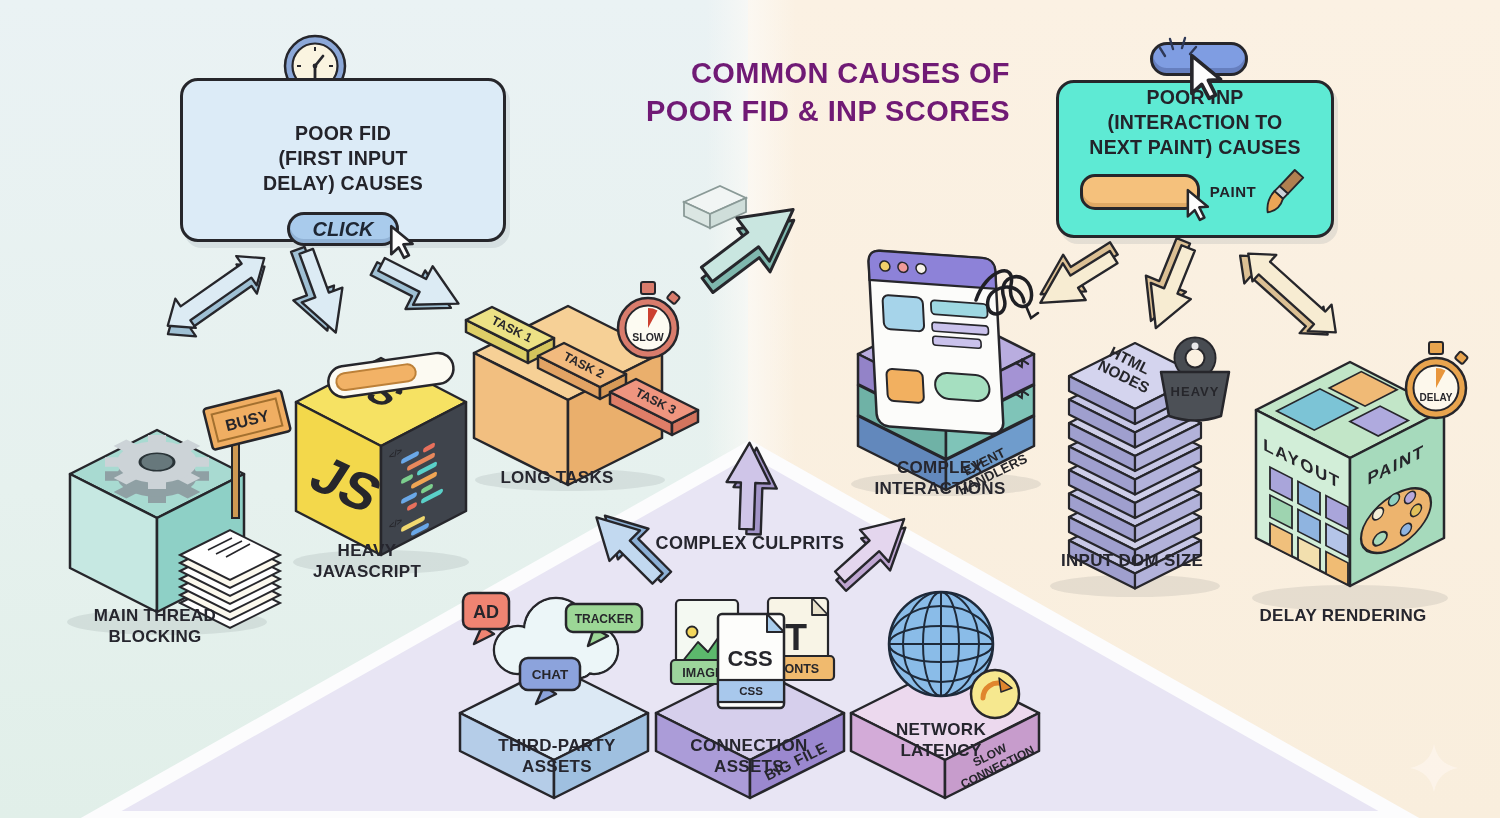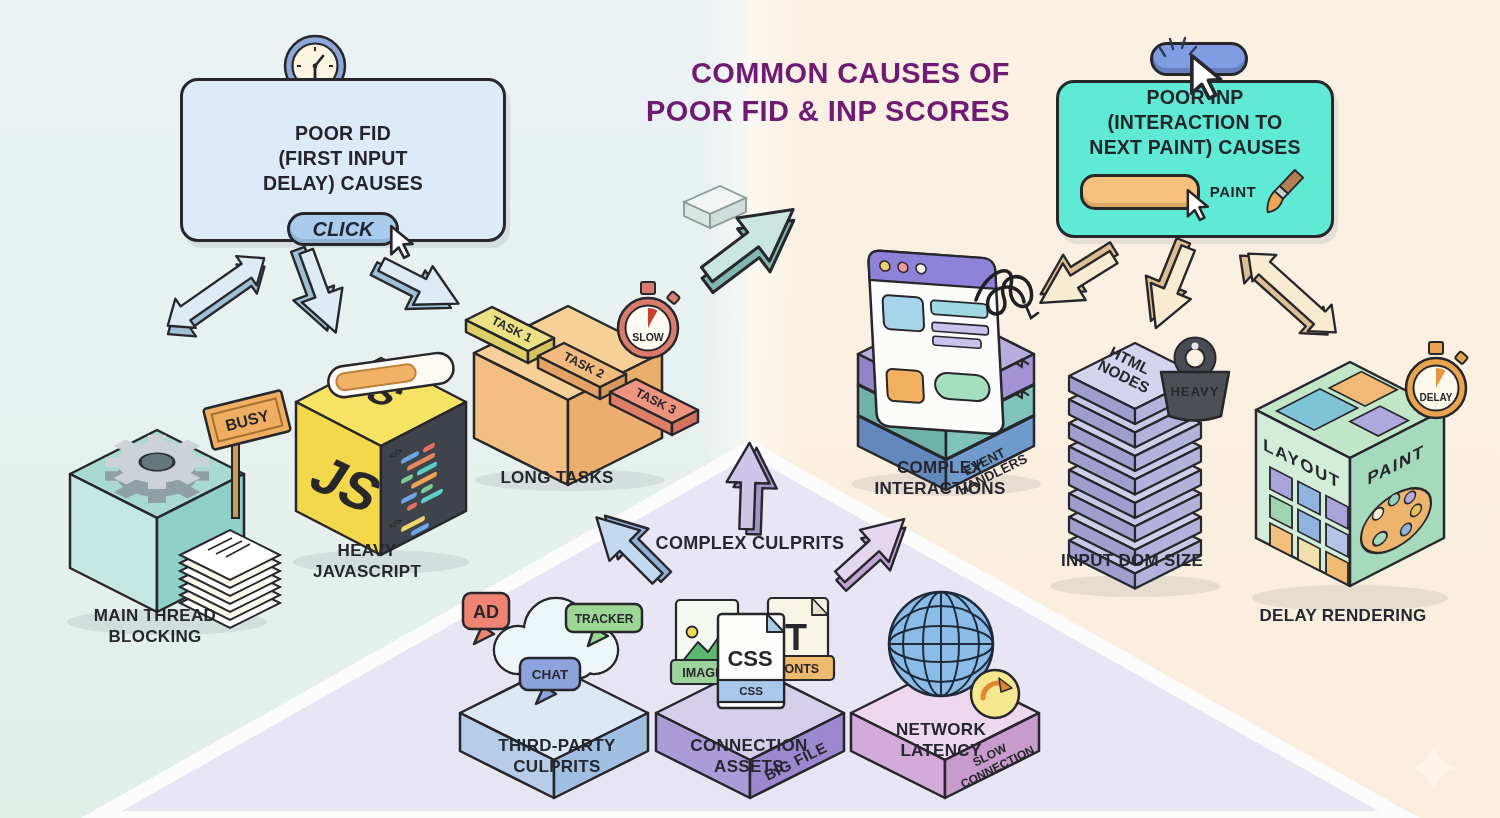--- a/index.html
+++ b/index.html
@@ -452,21 +452,21 @@
       <path d="M-10,10 L-16,28 L4,18 Z" fill="#9cd796" stroke="#26262b" stroke-width="2.5" stroke-linejoin="round"></path>
       <rect x="-38" y="-14" width="76" height="28" rx="7" fill="#9cd796" stroke="#26262b" stroke-width="2.5"></rect>
       <text x="0" y="4.5" text-anchor="middle" font-size="12" fill="#1e3a20">TRACKER</text>
     </g>
     <g transform="translate(98,106)">
       <path d="M-6,12 L-14,30 L6,20 Z" fill="#8ca3dc" stroke="#26262b" stroke-width="2.5" stroke-linejoin="round"></path>
       <rect x="-30" y="-16" width="60" height="32" rx="8" fill="#8ca3dc" stroke="#26262b" stroke-width="2.5"></rect>
       <text x="0" y="5" text-anchor="middle" font-size="13.5" fill="#1a2338">CHAT</text>
     </g>
   </svg>
-  <div class="label" style="left:557px;top:736px;width:170px">THIRD-PARTY CULPRITS</div>
+  <div class="label" style="left:557px;top:736px;width:170px">THIRD-PARTY ASSETS</div>
 
   <svg class="itm" style="left:648px;top:568px" width="205" height="230" viewBox="0 0 205 230">
     <path d="M102,98 L196,145 L102,192 L8,145 Z" fill="#d6cfec" stroke="#26262b" stroke-width="2.5" stroke-linejoin="round"></path>
     <path d="M8,145 L102,192 L102,230 L8,183 Z" fill="#ab9cd8" stroke="#26262b" stroke-width="2.5" stroke-linejoin="round"></path>
     <path d="M102,192 L196,145 L196,183 L102,230 Z" fill="#9b88cf" stroke="#26262b" stroke-width="2.5" stroke-linejoin="round"></path>
     <g transform="translate(28,32)">
       <rect x="0" y="0" width="62" height="84" rx="4" fill="#f4f9f2" stroke="#26262b" stroke-width="2.2"></rect>
       <circle cx="16" cy="32" r="5.5" fill="#f2d65c" stroke="#26262b" stroke-width="1.8"></circle>
       <path d="M6,62 L22,42 L32,52 L42,38 L58,62 Z" fill="#5cb86c" stroke="#26262b" stroke-width="2" stroke-linejoin="round"></path>
       <rect x="-5" y="60" width="72" height="24" rx="4" fill="#9cd49c" stroke="#26262b" stroke-width="2.2"></rect>

